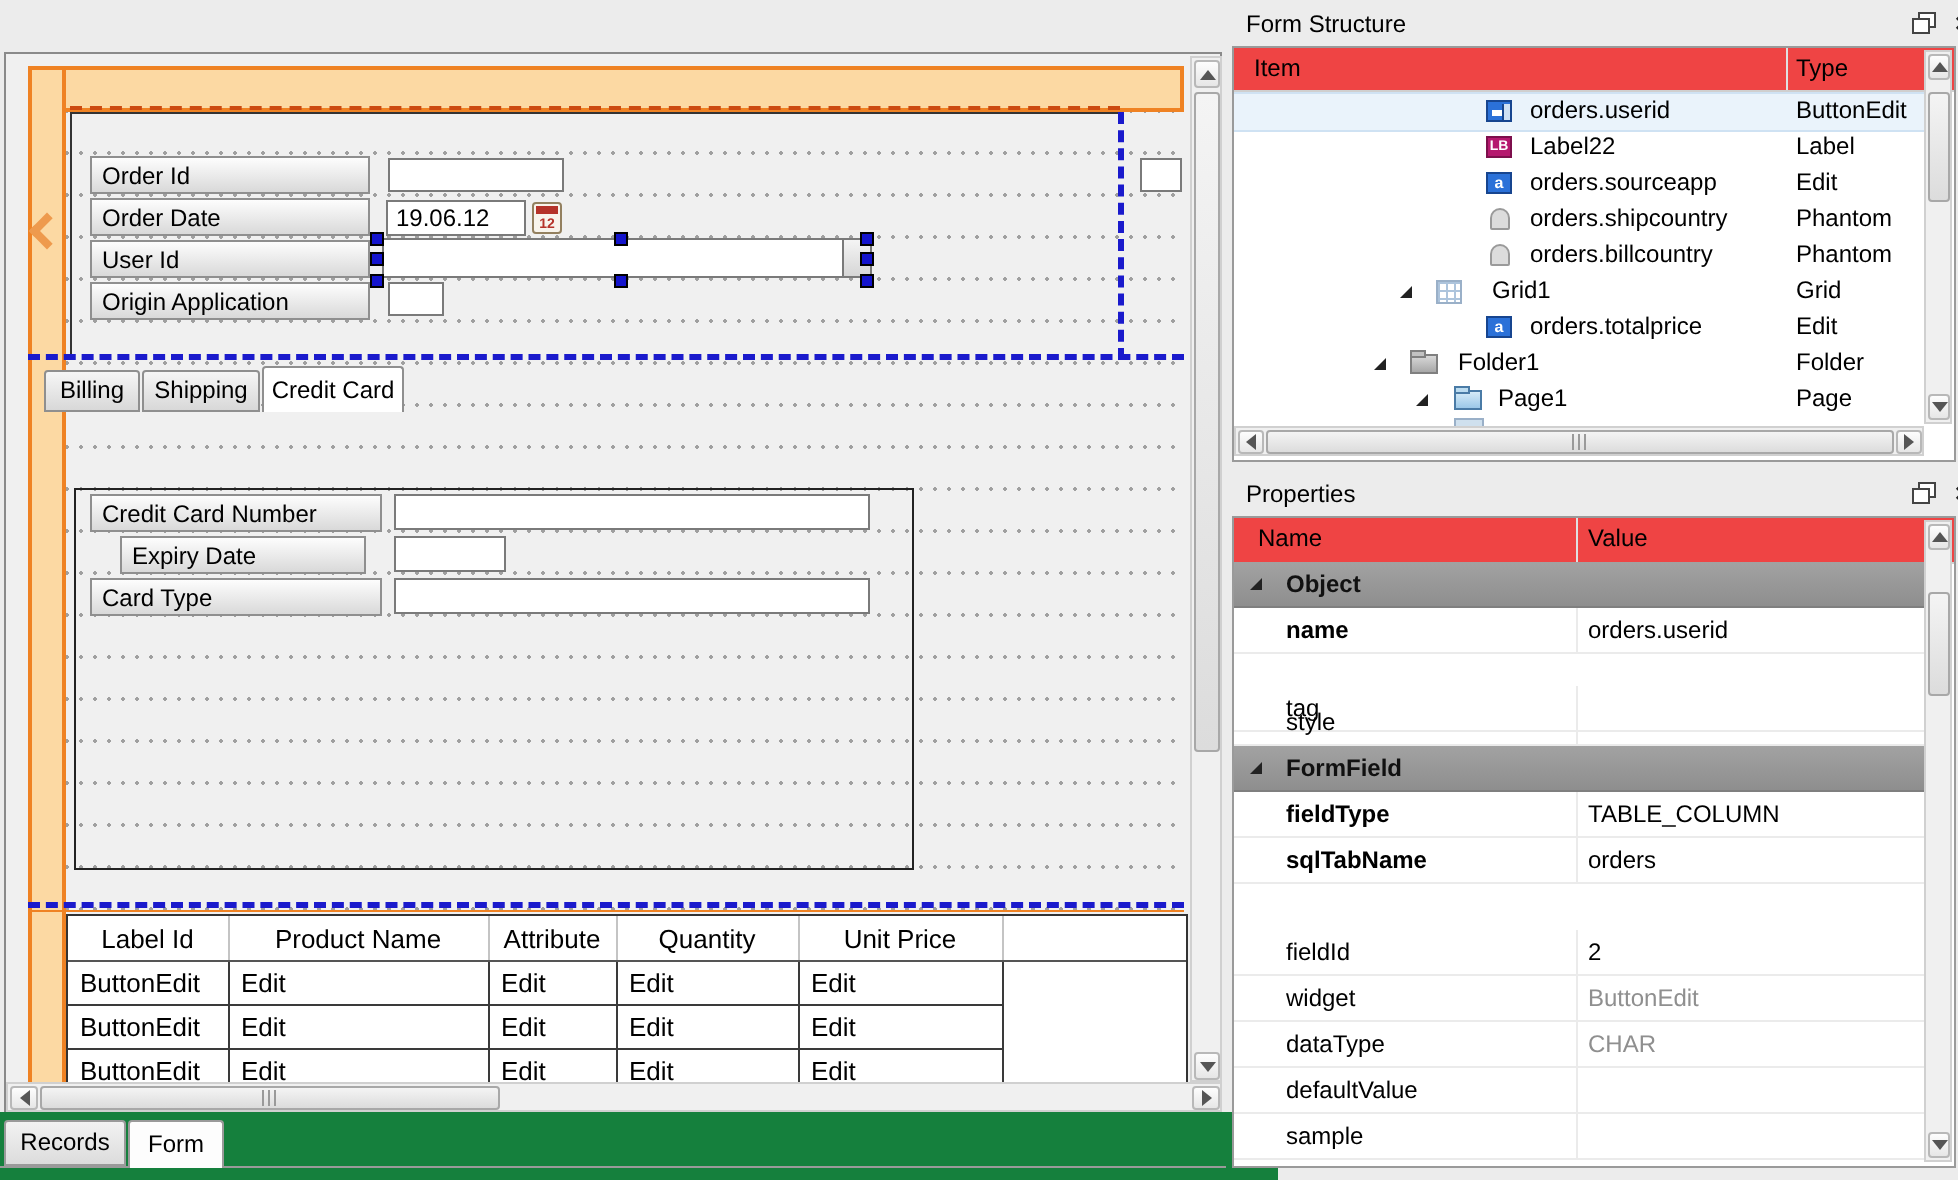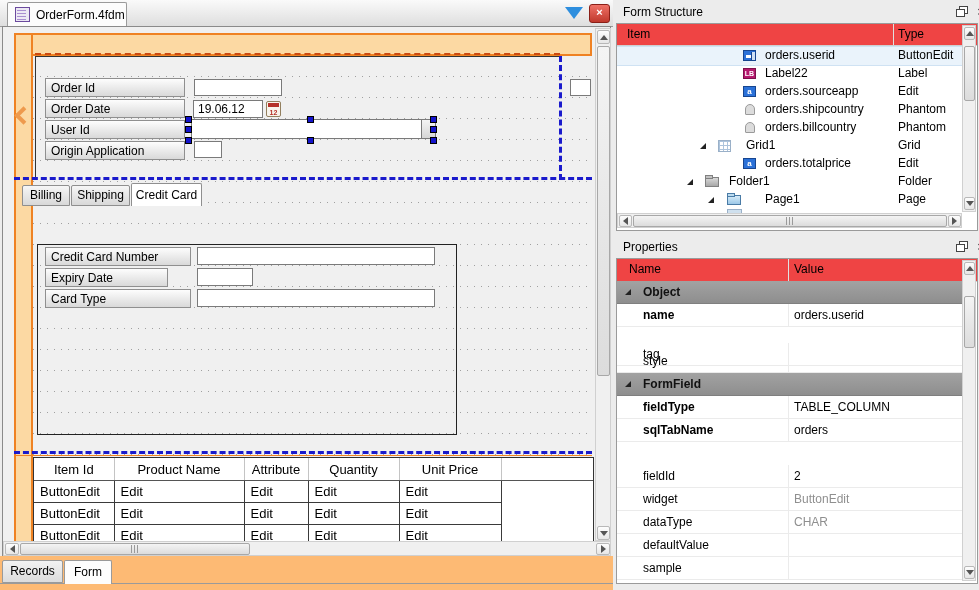--- a/index.html
+++ b/index.html
@@ -93,28 +93,20 @@
   .pname{left:26px;top:4px;}
   .pvalue{left:177px;top:4px;white-space:nowrap;}
   .bold{font-weight:bold;}
   .greyval{color:#8f8f8f;}
 </style>
 </head>
 <body>
 
 <div class="app">
 
-  <div class="abs doctabbar">
-    <div class="abs doctab">
-      <span class="ic-formdoc"></span>
-      <span>OrderForm.4fdm</span>
-    </div>
-    <div class="abs ftri" style="left:565px;top:7px;"></div>
-    <div class="abs xbtn" style="left:589px;top:4px;">×</div>
-  </div>
 
   <div class="abs canvas">
 
     <div class="abs formbody"></div>
 
     <div class="abs oband" style="left:11px;top:6px;width:578px;height:23px;"></div>
     <div class="abs oband" style="left:11px;top:6px;width:19px;height:512px;"></div>
     <div class="abs chev"></div>
 
     <div class="abs dashtop"></div>
@@ -146,42 +138,42 @@
 
     <div class="abs finput" style="left:191px;top:114px;width:28px;height:17px;"></div>
     <div class="abs finput" style="left:567px;top:52px;width:21px;height:17px;"></div>
 
     <div class="abs ptab" style="left:19px;top:158px;width:48px;">Billing</div>
     <div class="abs ptab" style="left:68px;top:158px;width:59px;">Shipping</div>
     <div class="abs ptab active" style="left:128px;top:156px;width:71px;">Credit Card</div>
 
     <div class="abs ccbox"></div>
     <div class="abs flabel" style="left:42px;top:220px;width:146px;">Credit Card Number</div>
-    <div class="abs flabel" style="left:42px;top:241px;width:123px;text-align:right;">Expiry Date</div>
+    <div class="abs flabel" style="left:57px;top:241px;width:123px;text-align:right;">Expiry Date</div>
     <div class="abs flabel" style="left:42px;top:262px;width:146px;">Card Type</div>
     <div class="abs finput" style="left:194px;top:220px;width:238px;height:18px;"></div>
     <div class="abs finput" style="left:194px;top:241px;width:56px;height:18px;"></div>
     <div class="abs finput" style="left:194px;top:262px;width:238px;height:18px;"></div>
 
     <div class="abs dashh" style="left:11px;top:424px;width:578px;"></div>
     <div class="abs oline" style="left:11px;top:428px;width:578px;"></div>
 
     <div class="abs dtable-wrap">
       <table class="dtable">
         <colgroup>
             <col style="width:80px">
             <col style="width:130px">
             <col style="width:64px">
             <col style="width:91px">
             <col style="width:102px">
             <col style="width:93px">
           </colgroup>
         <tbody>
             <tr>
-          <th>Item Id</th>
+          <th>Label Id</th>
           <th>Product Name</th>
           <th>Attribute</th>
           <th>Quantity</th>
           <th>Unit Price</th>
           <th></th>
         </tr>
         <tr>
           <td>ButtonEdit</td>
           <td>Edit</td>
           <td>Edit</td>
@@ -226,21 +218,21 @@
         </div>
       <div class="abs sb-thumb" style="left:16px;top:1px;width:230px;height:12px;display:flex;align-items:center;justify-content:center;">
           <span class="grip"></span>
         </div>
       <div class="abs sb-btn" style="left:592px;top:1px;width:14px;height:12px;">
           <span class="tri-rt"></span>
         </div>
     </div>
   </div>
 
-  <div class="abs" style="left:0;top:556px;width:613px;height:34px;background:#fdba74;">
+  <div class="abs" style="left:0;top:556px;width:613px;height:34px;background:#15803d;padding-left:26px;">
     <div class="abs" style="left:0;top:27px;width:613px;border-top:1px solid #9a9a9a;"></div>
     <div class="abs btab inactive" style="left:2px;top:4px;width:61px;">Records</div>
     <div class="abs btab active" style="left:64px;top:4px;width:48px;">Form</div>
   </div>
 
   <div class="abs ptitle" style="left:616px;top:0;width:362px;">
     <span>Form Structure</span>
     <span class="sp"></span>
     <span class="ic-float"></span>
     <span class="ic-x" style="margin-left:9px;">×</span>
@@ -290,21 +282,21 @@
     </div>
     <div class="abs trow" style="top:149px;">
       <span class="abs expander" style="left:70px;top:6px;"></span>
       <span class="abs ic-fo" style="left:88px;top:4px;"></span>
       <span class="abs tlabel" style="left:112px;">Folder1</span>
       <span class="abs ttype" style="left:281px;">Folder</span>
     </div>
     <div class="abs trow" style="top:167px;">
       <span class="abs expander" style="left:91px;top:6px;"></span>
       <span class="abs ic-pg" style="left:110px;top:4px;"></span>
-      <span class="abs tlabel" style="left:132px;margin-left:16px;">Page1</span>
+      <span class="abs tlabel" style="left:132px;">Page1</span>
       <span class="abs ttype" style="left:281px;">Page</span>
     </div>
     <div class="abs" style="left:110px;top:185px;width:13px;height:4px;background:#cfe0ee;border:1px solid #9ab0c8;"></div>
 
     <div class="abs sb" style="left:345px;top:1px;width:14px;height:187px;">
       <div class="abs sb-btn" style="left:1px;top:1px;width:11px;height:13px;">
           <span class="tri-up"></span>
         </div>
       <div class="abs sb-thumb" style="left:1px;top:20px;width:11px;height:55px;"></div>
       <div class="abs sb-btn" style="left:1px;top:171px;width:11px;height:13px;">

